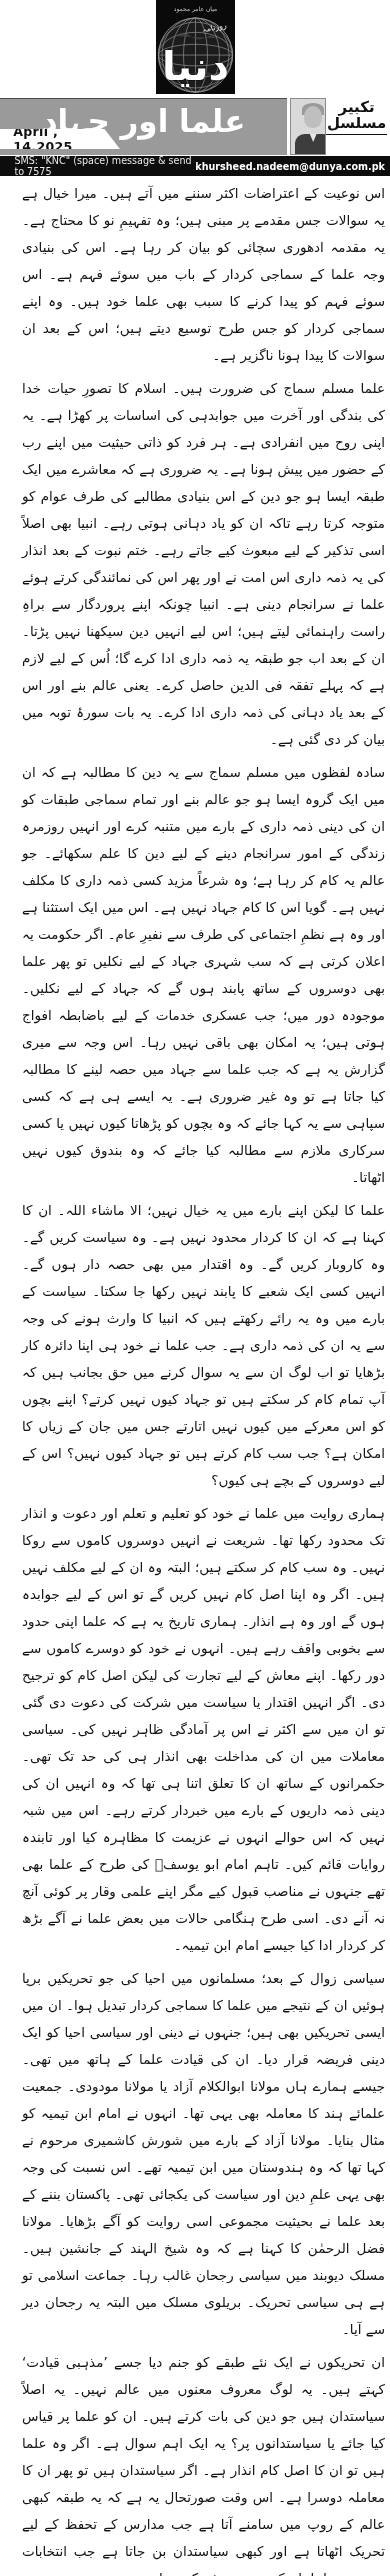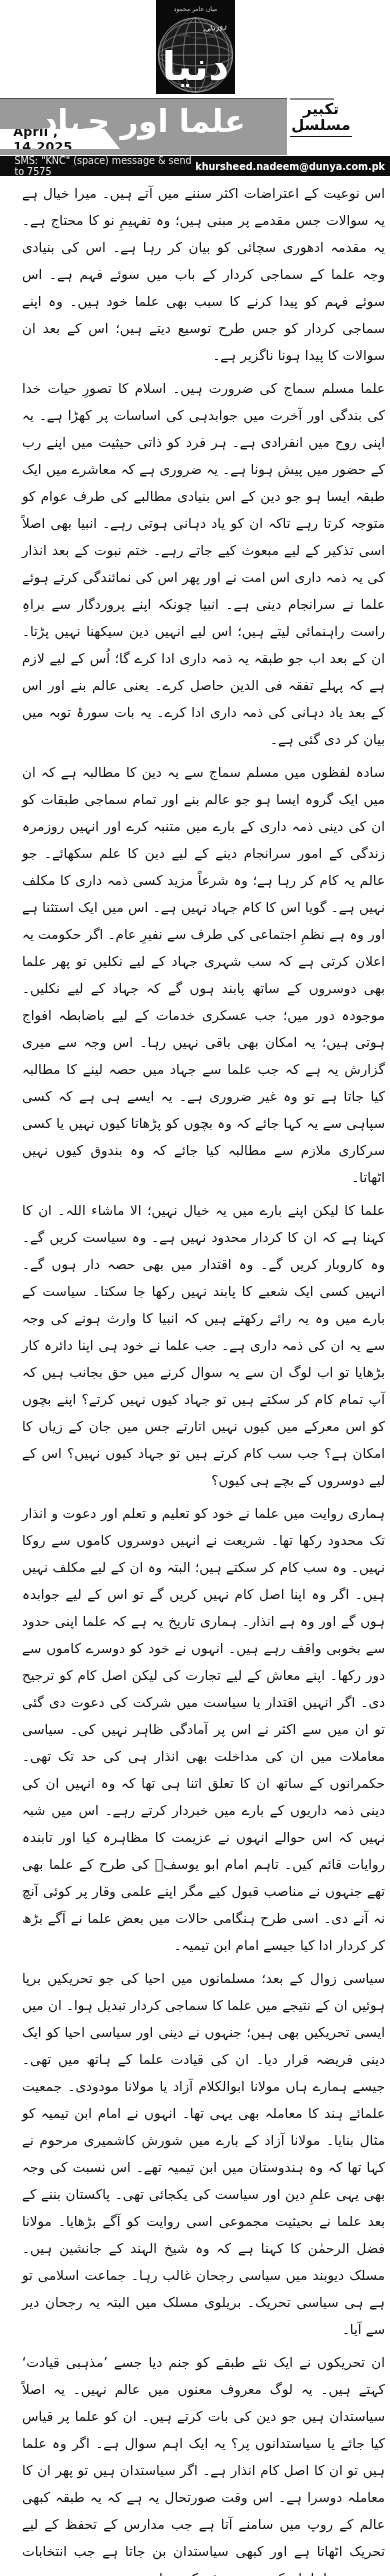--- a/index.html
+++ b/index.html
@@ -39,21 +39,21 @@
     color:#ffffff; font-size:31px; font-weight:bold; direction:rtl;
   }
   .date-box {
     position:absolute; left:0; bottom:6px; width:120px; height:20px;
     background:#ffffff; clip-path:polygon(0 0, 87% 0, 100% 100%, 0 100%);
     display:flex; align-items:center; padding-left:13.2px;
   }
   .date-text { font-size:12.6px; font-weight:bold; color:#111; letter-spacing:0.3px; }
   .author-block {
     position:absolute; right:0; top:0; width:101px; height:57px;
-    display:flex; flex-direction:column;
+    display:flex; 
   }
   .author-photo {
     width:44px; height:57px; background:#d9d9d9; position:relative; overflow:hidden;
     border:0.6px solid #8a8a8a;
   }
   .author-photo .hair {
     position:absolute; top:3.6px; left:11.4px; width:21.6px; height:12px;
     background:#9a9a9a; border-radius:50% 50% 0 0;
   }
   .author-photo .head {

